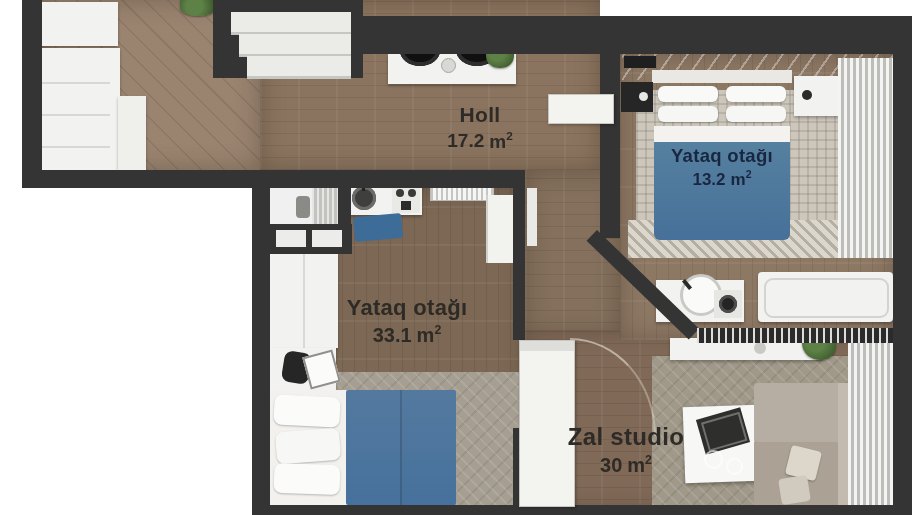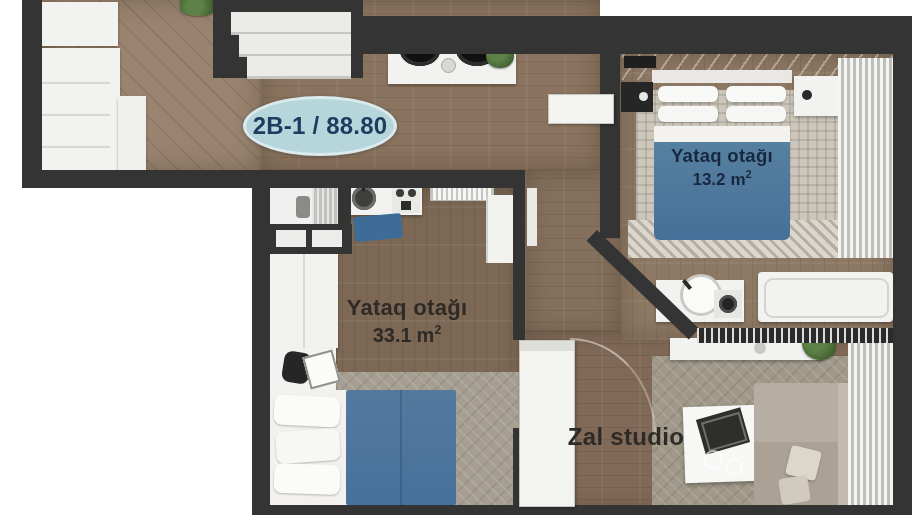--- a/index.html
+++ b/index.html
@@ -177,30 +177,34 @@
   </div>
   <div class="wall" style="left:352px;top:16px;width:560px;height:38px;"></div>
   <div class="wall" style="left:893px;top:16px;width:19px;height:496px;"></div>
   <div class="wall" style="left:22px;top:170px;width:503px;height:18px;"></div>
   <div class="wall" style="left:252px;top:170px;width:18px;height:345px;"></div>
   <div class="wall" style="left:513px;top:188px;width:12px;height:152px;"></div>
   <div class="wall" style="left:513px;top:428px;width:12px;height:77px;"></div>
   <div class="wall" style="left:600px;top:54px;width:20px;height:184px;"></div>
   <div class="wall" style="left:252px;top:505px;width:660px;height:10px;"></div>
 
-  <div id="badge">2B-1 / 88.80</div>
-
+
+  <div class="room-label" style="left:420px;top:102px;width:120px;">
+    <div class="rl-name">Holl</div>
+    <div class="rl-area"><span>17.2</span><span class="unit">m</span><sup>2</sup></div>
+  </div>
 
   <div class="room-label" style="left:650px;top:144px;width:144px;color:#18273f;">
     <div class="rl-name" style="font-size:18.5px;">Yataq otağı</div>
     <div class="rl-area" style="font-size:17px;"><span>13.2</span><span class="unit">m</span><sup>2</sup></div>
   </div>
 
   <div class="room-label" style="left:322px;top:294px;width:170px;">
     <div class="rl-name" style="font-size:22px;">Yataq otağı</div>
     <div class="rl-area" style="font-size:20px;"><span>33.1</span><span class="unit">m</span><sup>2</sup></div>
   </div>
 
   <div class="room-label" style="left:556px;top:422px;width:140px;">
     <div class="rl-name" style="font-size:24px;">Zal studio</div>
+    <div class="rl-area" style="font-size:20px;"><span>30</span><span class="unit">m</span><sup>2</sup></div>
   </div>
 
 </div>
 
 </body></html>

